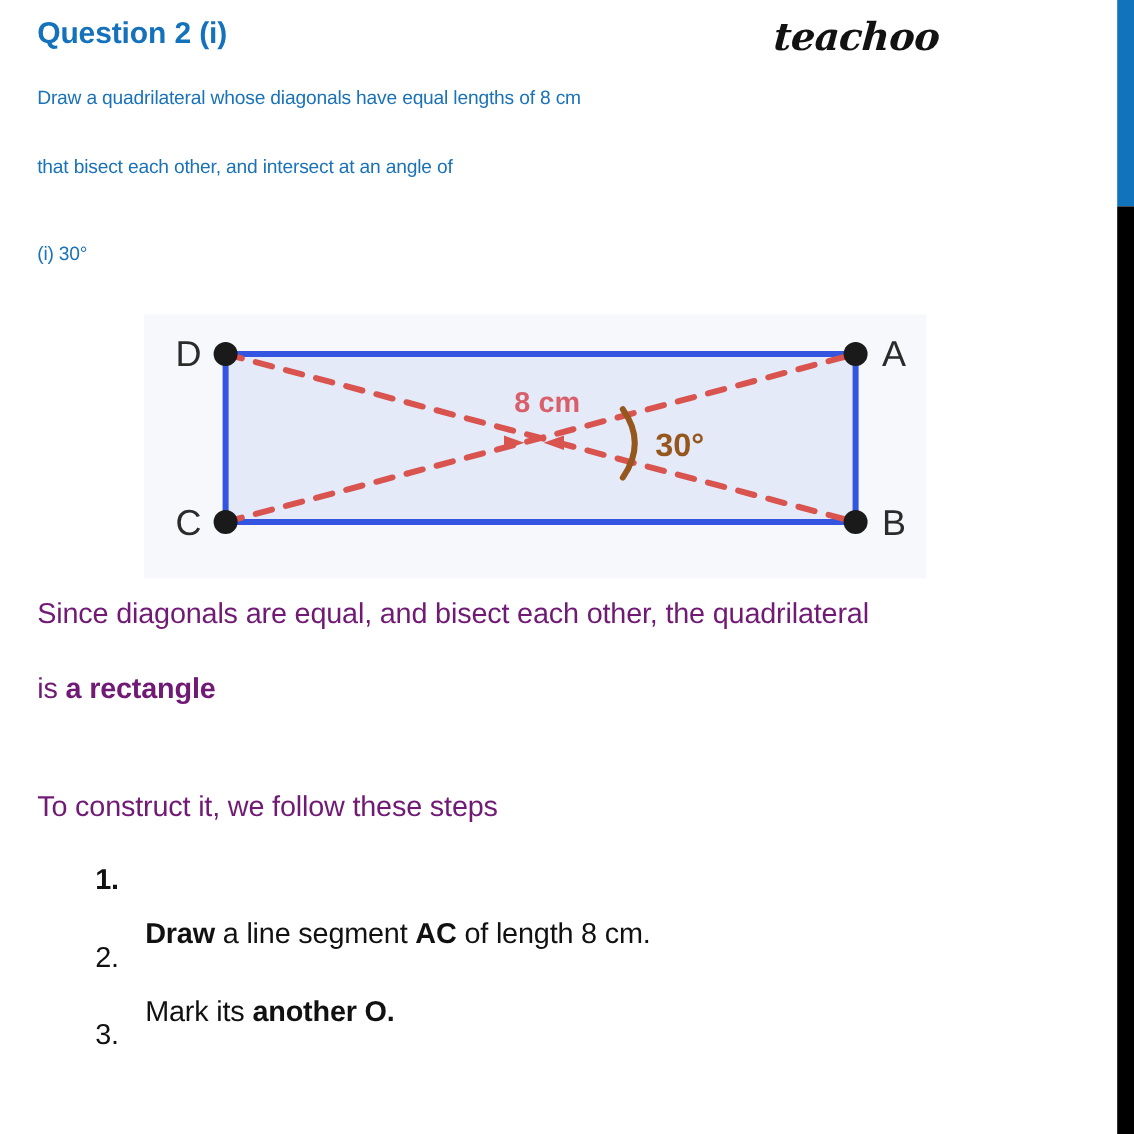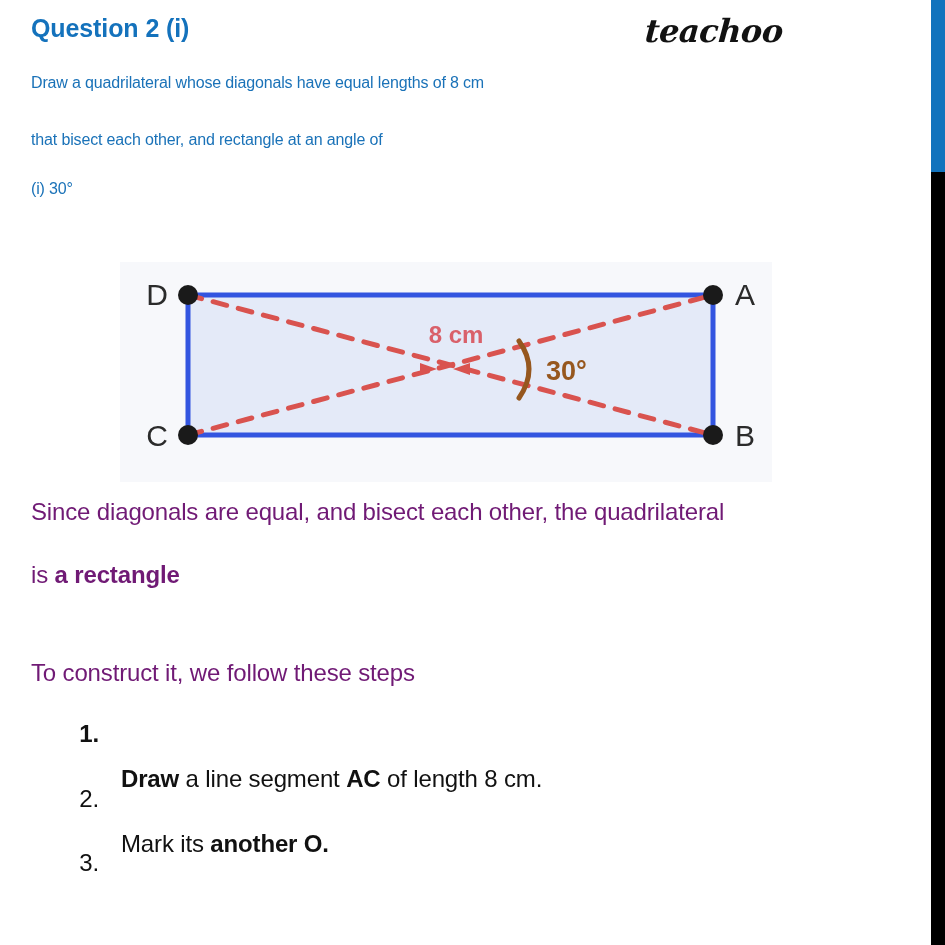--- a/index.html
+++ b/index.html
@@ -72,21 +72,21 @@
   .prompt-line {
     position: absolute;
     left: 31px;
     font-size: 16px;
     color: #1a72b8;
     white-space: nowrap;
     letter-spacing: -0.15px;
   }
   #prompt-line-1 { top: 74px; }
   #prompt-line-2 { top: 131px; }
-  #prompt-line-3 { top: 180px; }
+  #prompt-line-3 { top: 204px; }
 
   
   #diagram-panel {
     position: absolute;
     left: 120px;
     top: 262px;
     width: 652px;
     height: 220px;
     background: #f7f8fb;
   }
@@ -144,21 +144,21 @@
 </head>
 <body>
 
 <div id="content">
 
   <div id="question-heading">Question 2 (i)</div>
 
   <div id="teachoo-logo">teachoo</div>
 
   <div class="prompt-line" id="prompt-line-1">Draw a quadrilateral whose diagonals have equal lengths of 8 cm</div>
-  <div class="prompt-line" id="prompt-line-2">that bisect each other, and rectangle at an angle of</div>
+  <div class="prompt-line" id="prompt-line-2">that bisect each other, and intersect at an angle of</div>
   <div class="prompt-line" id="prompt-line-3">(i) 30°</div>
 
   <div id="diagram-panel">
     <svg id="diagram-svg" viewBox="0 0 652 220">
 
       <rect x="68" y="33" width="525" height="140" fill="#e4eaf8" stroke="#3355e0" stroke-width="5"></rect>
 
       <line x1="68" y1="33" x2="593" y2="173" stroke="#d9534f" stroke-width="5" stroke-linecap="round" stroke-dasharray="14 12"></line>
       <line x1="68" y1="173" x2="593" y2="33" stroke="#d9534f" stroke-width="5" stroke-linecap="round" stroke-dasharray="14 12"></line>
 

